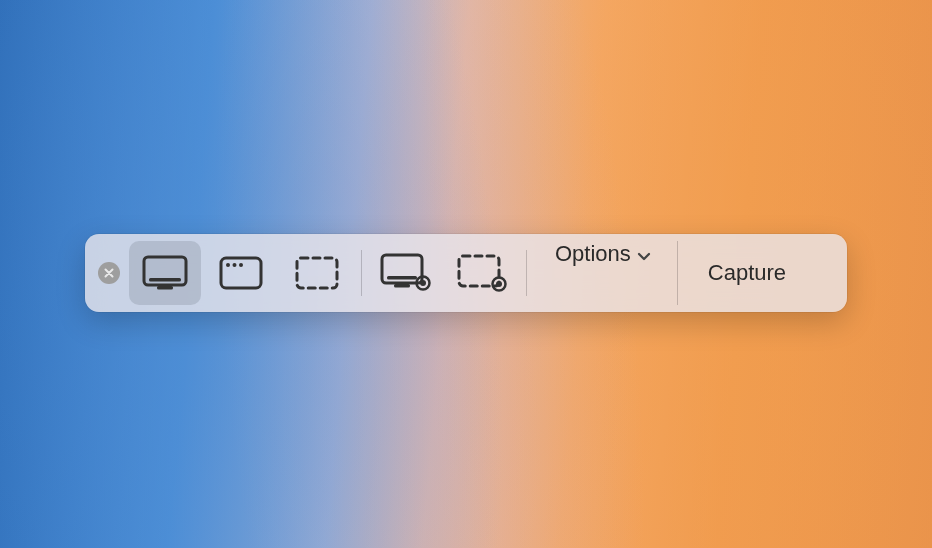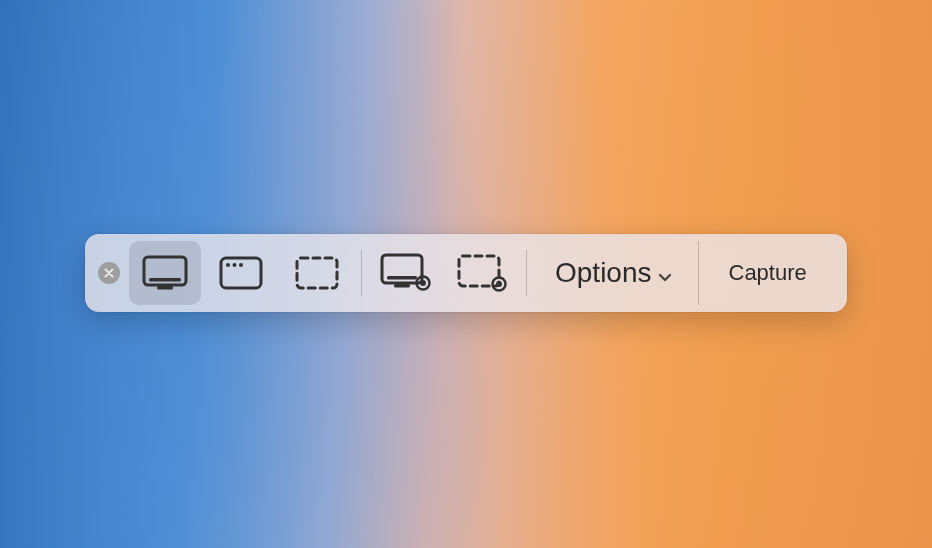--- a/index.html
+++ b/index.html
@@ -91,27 +91,26 @@
     .separator {
       width: 1px;
       height: 46px;
       background: rgba(0,0,0,0.18);
       margin: 0 6px;
       flex-shrink: 0;
     }
     
     .options-btn {
       display: flex;
-      align-items: center;
       justify-content: center;
       height: 64px;
       padding: 0 18px 0 22px;
       cursor: pointer;
       flex-shrink: 0;
-      font-size: 28px;
+      font-size: 22px;
       color: #2a2a2a;
       gap: 6px;
     }
     
     .capture-btn {
       display: flex;
       align-items: center;
       justify-content: center;
       height: 64px;
       padding: 0 30px;

